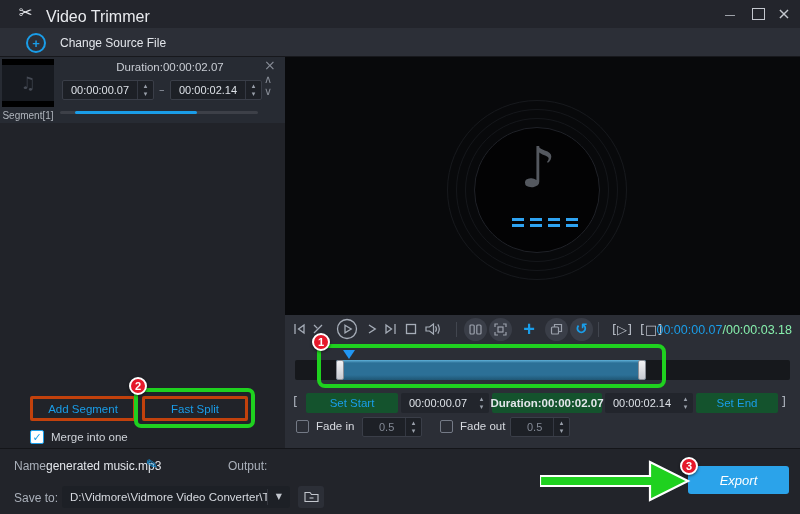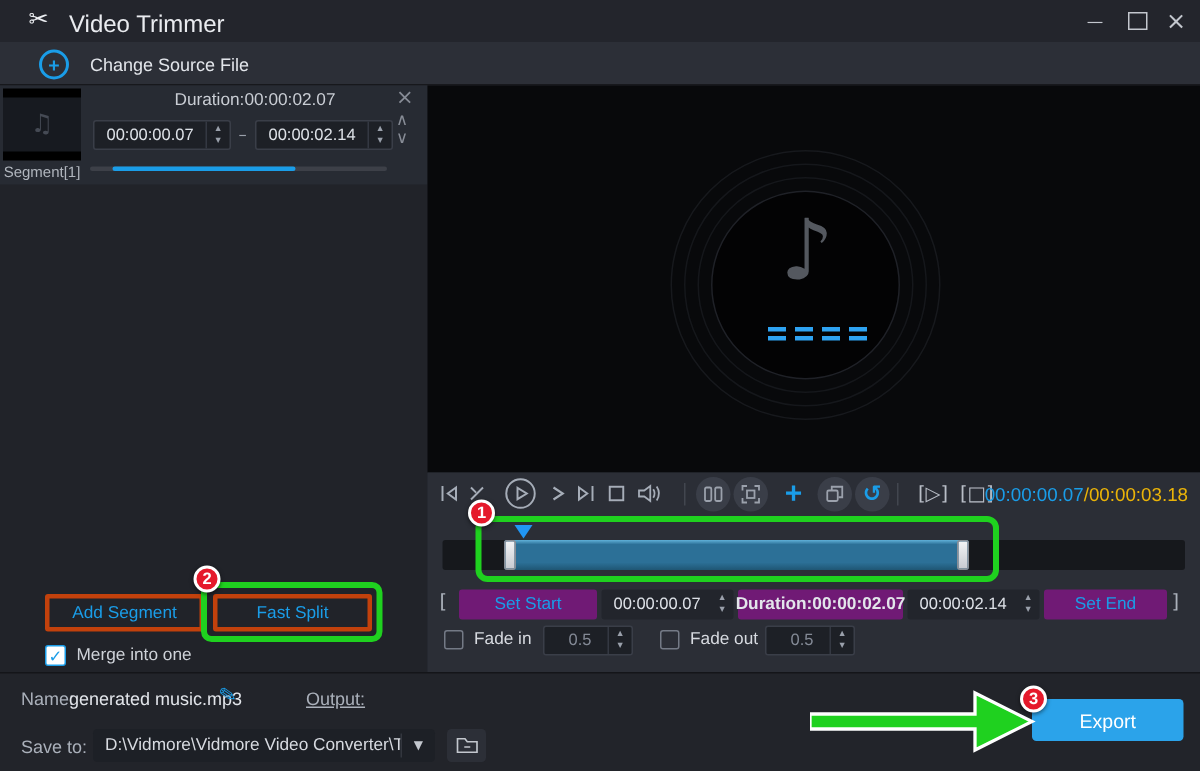--- a/index.html
+++ b/index.html
@@ -12,21 +12,21 @@
   .blue{color:#1a9de8;}
   .muted{color:#aab0ba;}
   svg{display:block;}
   
   .spin{background:#1d2026;border:1px solid #3a3e48;display:flex;align-items:center;border-radius:2px;}
   .spin .sv{flex:1;font-size:11px;color:#dde1e7;padding:0 3px 0 8px;white-space:nowrap;overflow:hidden;}
   .spin .arr{width:15px;align-self:stretch;display:flex;flex-direction:column;align-items:center;justify-content:center;
              color:#9aa0ab;font-size:7px;line-height:1.1;border-left:1px solid #343842;}
   .spin.disabled .sv{color:#838995;padding-left:16px;}
   
-  .cell{background:#701a75;display:flex;align-items:center;justify-content:center;font-size:11.5px;border-radius:2px;}
+  .cell{background:#14532d;display:flex;align-items:center;justify-content:center;font-size:11.5px;border-radius:2px;}
   
   .circle-btn{width:23px;height:23px;border-radius:50%;background:#3a3e48;display:flex;align-items:center;justify-content:center;}
   
   .cb{border:1px solid #747a86;border-radius:2px;background:transparent;}
   .cb.checked{background:#ffffff;border-color:#1a9de8;color:#1a9de8;display:flex;align-items:center;justify-content:center;
               font-size:11px;font-weight:bold;}
   
   .greenbox{border:4px solid #1fd11f;border-radius:8px;z-index:55;}
   .badge{width:18px;height:18px;border-radius:50%;background:#e5192b;border:2px solid #ffffff;color:#fff;
          font-size:11px;font-weight:bold;display:flex;align-items:center;justify-content:center;z-index:60;
@@ -209,21 +209,21 @@
         </g>
       </svg>
   </div>
   <div class="abs circle-btn" style="left:570px;top:318px;">
     <span class="ico blue" style="font-size:15px;font-weight:bold;">↺</span>
   </div>
   <div class="abs" style="left:598px;top:322px;width:1px;height:15px;background:#42464f;"></div>
   <span class="abs ico" style="left:612px;top:323px;font-size:13px;color:#b9bec7;">[▷]</span>
   <span class="abs ico" style="left:640px;top:323px;font-size:13px;color:#b9bec7;">[□]</span>
   <div class="abs txt" style="left:616px;top:323px;width:176px;text-align:right;font-size:12.5px;">
-    <span class="blue">00:00:00.07</span><span style="color:#eab308;">/00:00:03.18</span>
+    <span class="blue">00:00:00.07</span><span style="color:#86efac;">/00:00:03.18</span>
   </div>
 
   <div class="abs" style="left:295px;top:360px;width:495px;height:20px;background:#16181c;border-radius:2px;"></div>
   <div class="abs" style="left:336px;top:360px;width:310px;height:20px;border-radius:2px;
               background:linear-gradient(180deg,#5fb0d8 0,#2c7097 3px,#2c7097 75%,#1f5674 100%);"></div>
   <div class="abs" style="left:336px;top:360px;width:8px;height:20px;background:linear-gradient(180deg,#f2f3f5,#c7cad1);border-radius:2px;border:1px solid #8a8e96;"></div>
   <div class="abs" style="left:638px;top:360px;width:8px;height:20px;background:linear-gradient(180deg,#f2f3f5,#c7cad1);border-radius:2px;border:1px solid #8a8e96;"></div>
   <div class="abs" style="left:343px;top:350px;width:0;height:0;border-left:6px solid transparent;border-right:6px solid transparent;border-top:9px solid #2196f3;"></div>
 
   <span class="abs ico" style="left:293px;top:395px;font-size:13px;color:#aab0ba;">[</span>
@@ -268,37 +268,37 @@
     <span class="arr">
       <span>▴</span>
       <span>▾</span>
     </span>
   </div>
 
   <div class="abs" style="left:0;top:448px;width:800px;height:66px;background:#22242a;border-top:1px solid #141519;"></div>
   <span class="abs txt muted" style="left:14px;top:459px;font-size:12px;">Name:</span>
   <span class="abs txt" style="left:46px;top:459px;font-size:12px;color:#e2e5ea;">generated music.mp3</span>
   <span class="abs ico blue" style="left:146px;top:457px;font-size:14px;transform:rotate(-10deg);">✎</span>
-  <span class="abs txt muted" style="left:204px;top:459px;font-size:12px;text-decoration:underline;">Output:</span>
+  <span class="abs txt muted" style="left:228px;top:459px;font-size:12px;">Output:</span>
   <span class="abs txt muted" style="left:14px;top:491px;font-size:12px;">Save to:</span>
   <div class="abs inputbox" style="left:62px;top:486px;width:228px;height:22px;">
     <span class="txt" style="flex:1;padding-left:8px;font-size:11.5px;color:#d7dae0;overflow:hidden;">D:\Vidmore\Vidmore Video Converter\Trimmer</span>
     <span style="width:1px;height:16px;background:#33363e;"></span>
     <span class="ico" style="font-size:8px;color:#c3c7ce;padding:0 8px;">▼</span>
   </div>
   <div class="abs" style="left:298px;top:486px;width:26px;height:22px;background:#2c2f37;border-radius:3px;display:flex;align-items:center;justify-content:center;">
     <svg width="15" height="12" viewBox="0 0 15 12">
         <g stroke="#c3c7ce" stroke-width="1.1" fill="none">
           <path d="M1 10.5V1.5h5l1.5 2H14v7z"></path>
           <path d="M5.5 7h4"></path>
         </g>
       </svg>
   </div>
   <div class="abs" style="left:688px;top:466px;width:101px;height:28px;background:#2ba3ea;border-radius:3px;display:flex;align-items:center;justify-content:center;">
-    <span style="color:#fff;font-size:13px;">Export</span>
+    <span style="color:#fff;font-size:13px;font-style:italic;">Export</span>
   </div>
 
   <div class="abs greenbox" style="left:317px;top:344px;width:349px;height:44px;"></div>
   <div class="abs badge" style="left:312px;top:333px;">
     <span>1</span>
   </div>
   <div class="abs greenbox" style="left:134px;top:388px;width:121px;height:40px;border-radius:7px;"></div>
   <div class="abs badge" style="left:129px;top:377px;">
     <span>2</span>
   </div>

